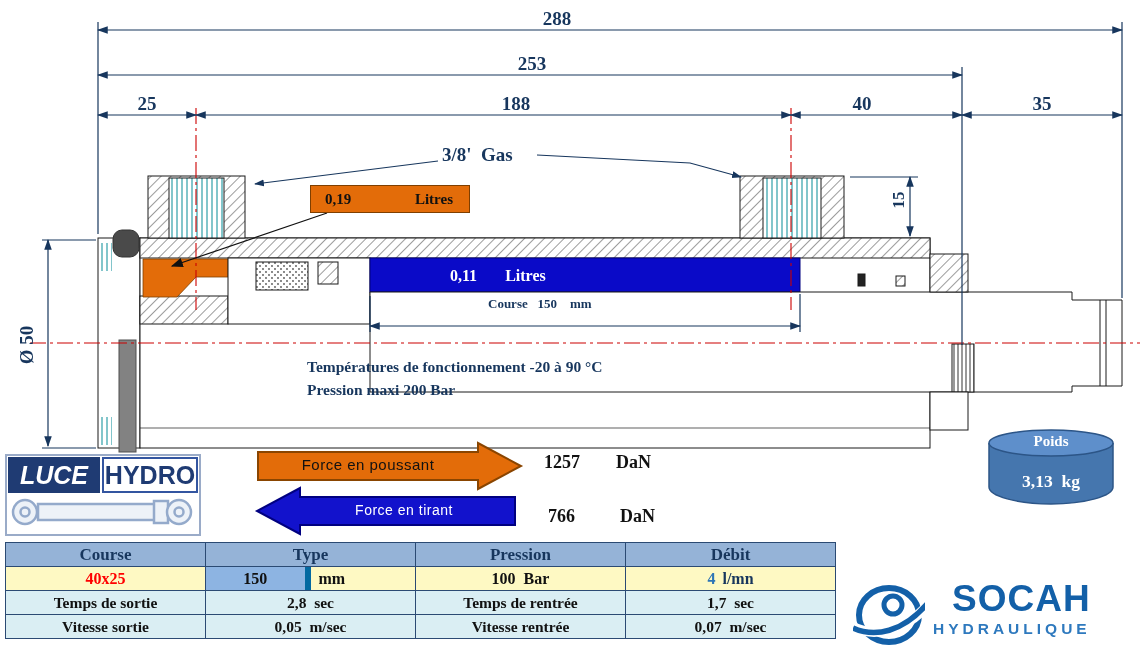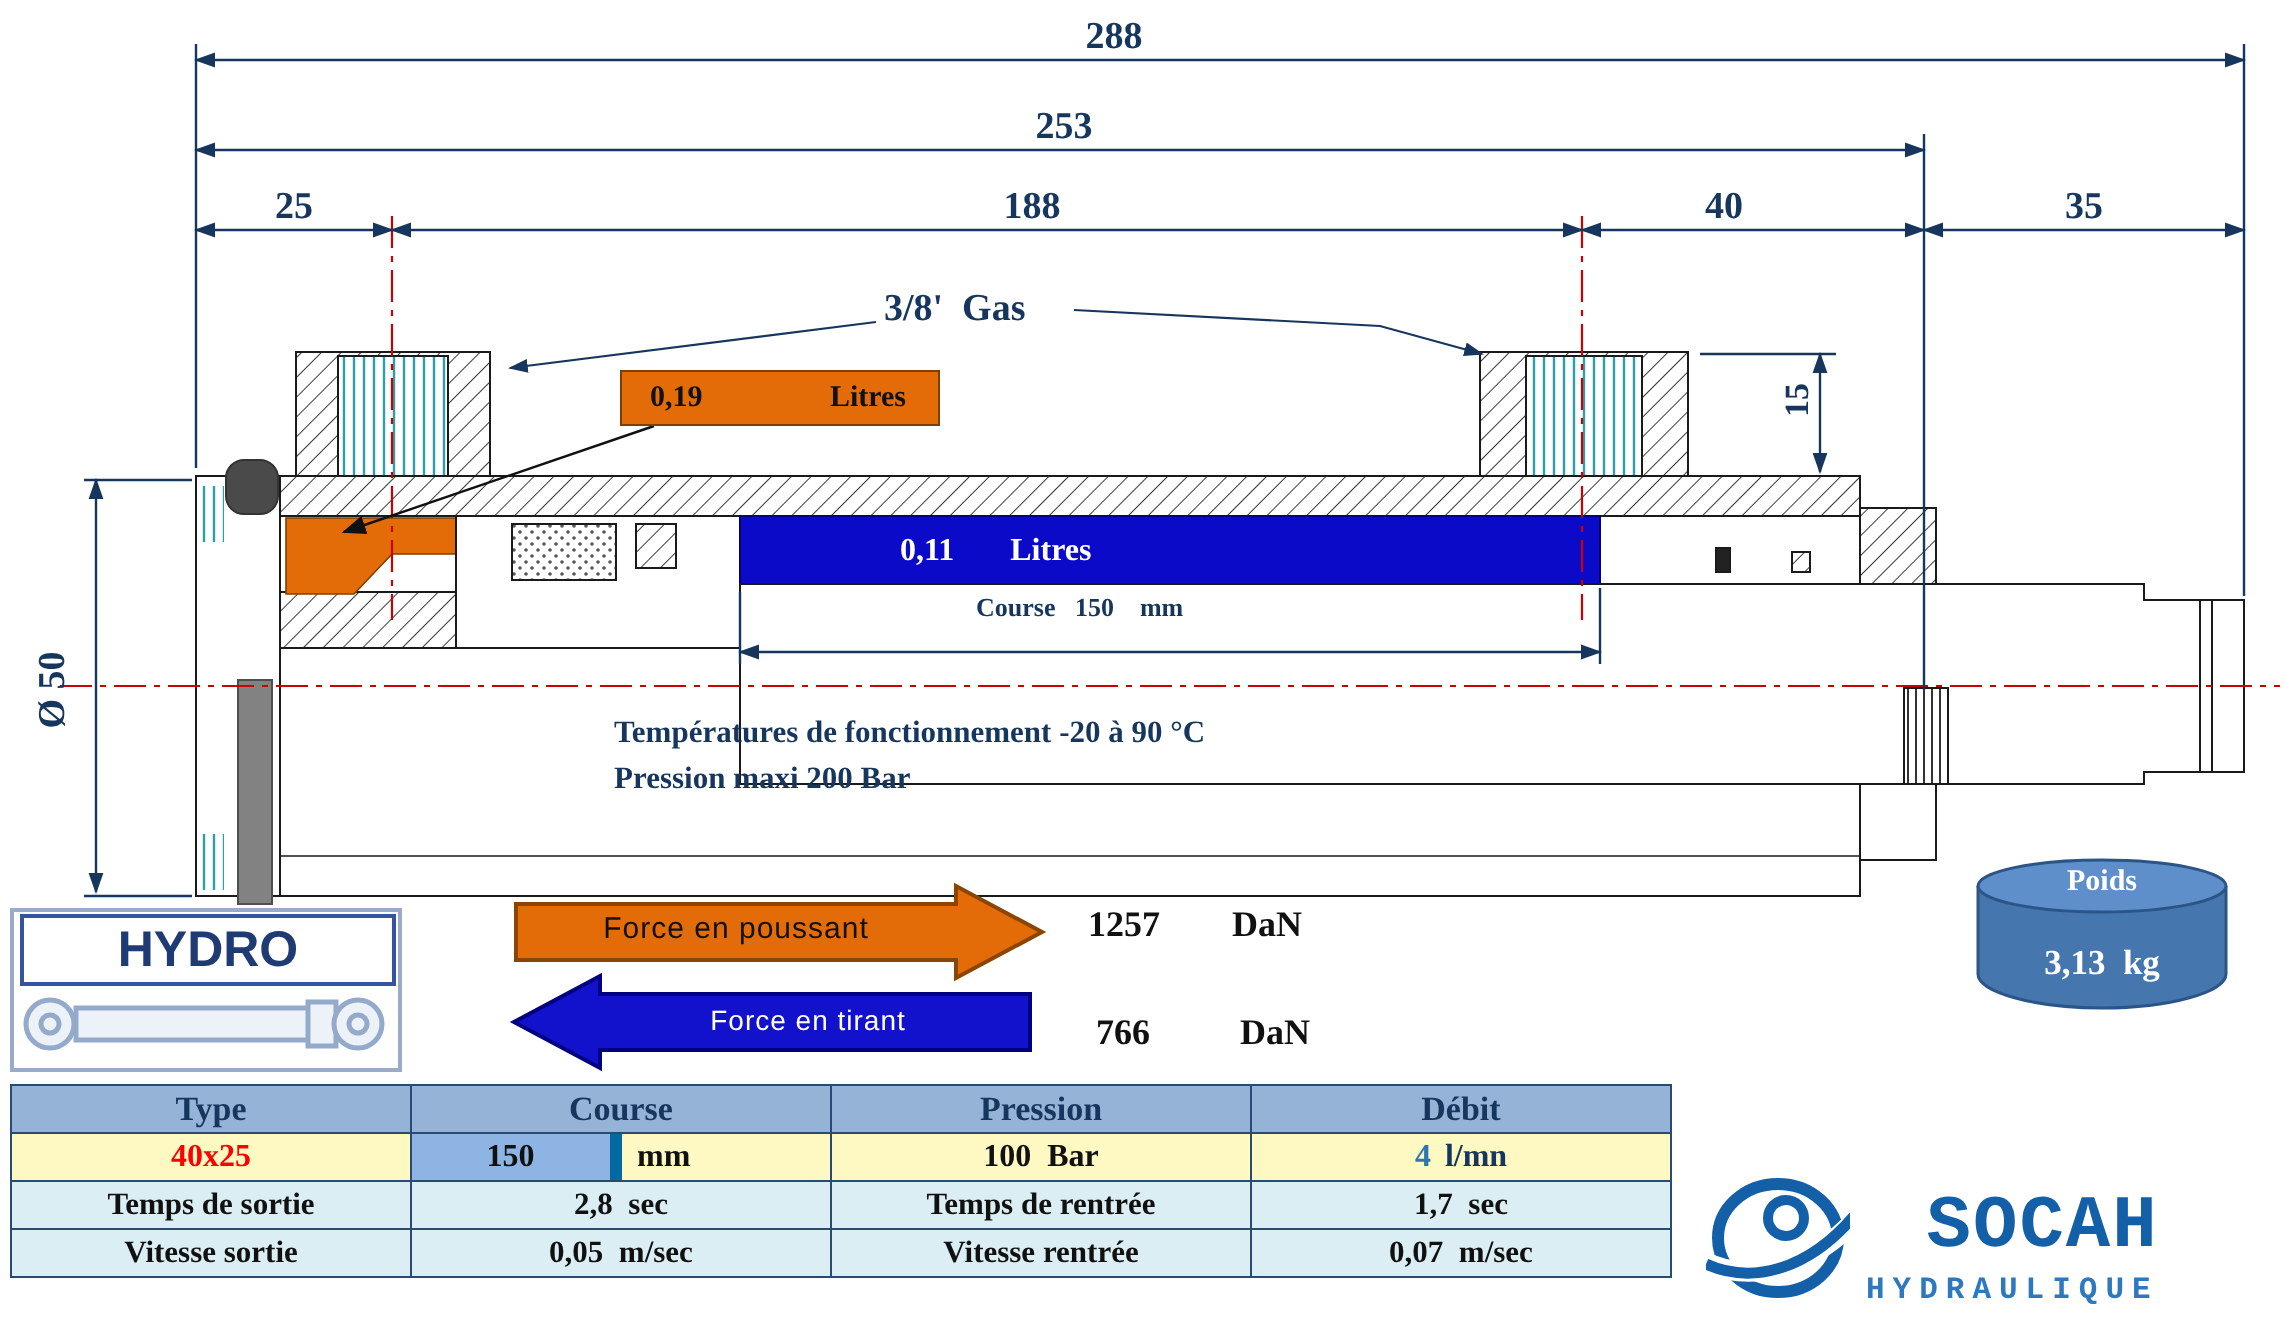--- a/index.html
+++ b/index.html
@@ -49,22 +49,22 @@
   .cell.alt{background:var(--table_alt,#DAEEF3);font-size:15.5px;color:#111}
   .cell.red{color:var(--red_text,#FF0000)}
   .cell.split{padding:0}
   .half{width:50%;height:100%;display:flex;align-items:center;justify-content:center}
   .half.hl{background:var(--highlight_cell,#8DB4E2);border-right:6px solid #0369a1}
   .half.unit{justify-content:flex-start;padding-left:8px}
   .debit-val{color:#2E75B6}
   .debit-unit{margin-left:7px;color:#17365D}
 
   
-  .socah{left:853px;top:580px;width:286px;height:74px;display:flex;align-items:flex-end;gap:8px;
-         font-family:Liberation Mono, monospace}
+  .socah{left:853px;top:580px;width:286px;height:74px;display:flex;align-items:flex-start;gap:8px;
+         font-family:Liberation Sans, sans-serif}
   .socah-text{display:flex;flex-direction:column;align-items:flex-end}
   .socah-name{font-size:37px;font-weight:bold;color:var(--socah_blue,#1360A8);letter-spacing:1px;line-height:1}
   .socah-sub{font-size:15.5px;font-weight:bold;color:#2E79BE;letter-spacing:4px;margin-top:3px}
 </style>
 </head>
 <body>
 
 <div id="canvas">
 
   <svg class="layer" width="1142" height="659" viewBox="0 0 1142 659">
@@ -222,37 +222,38 @@
     <svg width="130" height="85" viewBox="0 0 130 85">
       <path d="M3,16 V60 C3,69 31,77 65,77 C99,77 127,69 127,60 V16" fill="#4576AE" stroke="#2C5587" stroke-width="1.5"></path>
       <ellipse cx="65" cy="16" rx="62" ry="13" fill="#5E8FCB" stroke="#2C5587" stroke-width="1.5"></ellipse>
     </svg>
     <div class="t">Poids</div>
     <div class="v pre">3,13  kg</div>
   </div>
 
   <div class="abs luce">
     <div class="luce-top">
+      <span class="luce-word">LUCE</span>
       <span class="hydro-word">HYDRO</span>
     </div>
     <svg width="188" height="38" viewBox="0 0 188 38">
       <g fill="#EDF2F8" stroke="#94AACB" stroke-width="2.5">
         <circle cx="17" cy="19" r="12"></circle>
         <circle cx="17" cy="19" r="4.5"></circle>
         <rect x="30" y="11" width="118" height="16"></rect>
         <rect x="146" y="8" width="14" height="22"></rect>
         <circle cx="171" cy="19" r="12"></circle>
         <circle cx="171" cy="19" r="4.5"></circle>
       </g>
     </svg>
   </div>
 
   <div class="abs spec-table">
+    <div class="cell hdr">Course</div>
     <div class="cell hdr">Type</div>
-    <div class="cell hdr">Course</div>
     <div class="cell hdr">Pression</div>
     <div class="cell hdr">Débit</div>
 
     <div class="cell red">40x25</div>
     <div class="cell split">
       <span class="half hl">150</span>
       <span class="half unit">mm</span>
     </div>
     <div class="cell pre">100  Bar</div>
     <div class="cell">

